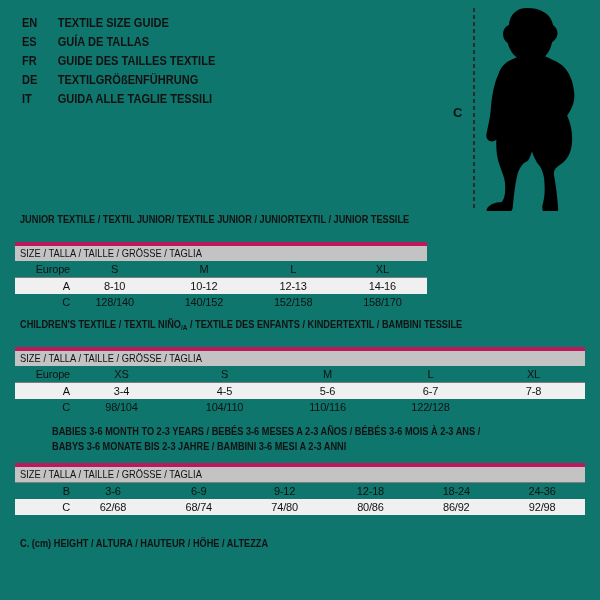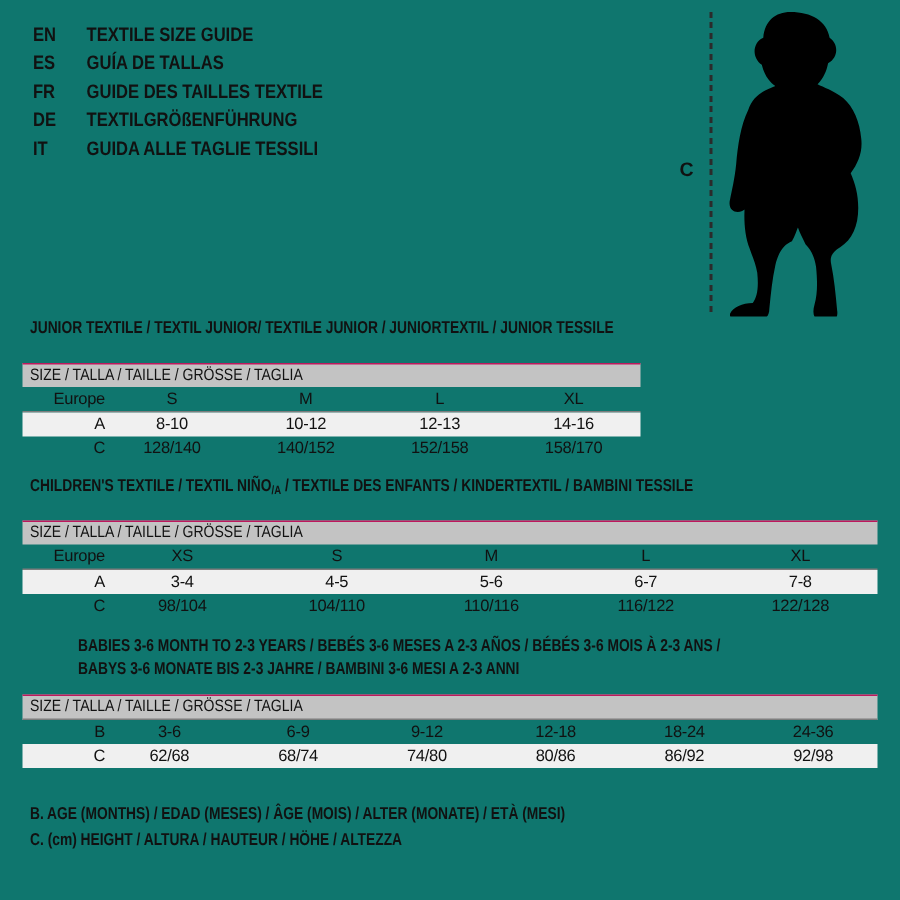--- a/index.html
+++ b/index.html
@@ -29,21 +29,21 @@
   .section{position:absolute;left:15px;}
   .s1{top:213px;width:412px;}
   .s2{top:318px;width:570px;}
   .s3{top:424px;width:570px;}
   .sec-title{font-weight:bold;font-size:11.5px;height:13px;line-height:13px;margin:0 0 16px 5px;white-space:nowrap;}
   .s3 .sec-title{height:auto;line-height:15px;margin-bottom:9px;}
   .s3 .title-line{height:15px;line-height:15px;padding-left:32px;}
   .sub{font-size:8px;vertical-align:-2px;}
 
   .tbl-head{background:#c3c3c3;height:15px;line-height:15px;font-size:11px;padding-left:5px;
-    border-top:1px solid #be185d;}
+    border-top:4px solid #be185d;}
   .head-border{border-bottom:1px solid #7d7d7d;}
   .row{display:grid;height:16px;line-height:16px;font-size:11px;letter-spacing:-0.2px;}
   .tbl4 .row{grid-template-columns:55px repeat(4,1fr);}
   .tbl5 .row{grid-template-columns:55px repeat(5,1fr);}
   .tbl6 .row{grid-template-columns:55px repeat(6,1fr);}
   .cell{text-align:center;}
   .lbl{text-align:right;padding-left:5px;}
   .row-border{border-bottom:1px solid #7d7d7d;}
   .row-stripe{background:#f0f0f0;}
 
@@ -165,21 +165,20 @@
         <span class="cell">4-5</span>
         <span class="cell">5-6</span>
         <span class="cell">6-7</span>
         <span class="cell">7-8</span>
       </div>
       <div class="row">
         <span class="cell lbl">C</span>
         <span class="cell">98/104</span>
         <span class="cell">104/110</span>
         <span class="cell">110/116</span>
-        <span class="cell">116/122</span>
         <span class="cell">122/128</span>
       </div>
     </div>
   </div>
 
   <div class="section s3">
     <div class="sec-title">
       <div class="title-line"><span class="cond">BABIES 3-6 MONTH TO 2-3 YEARS / BEBÉS 3-6 MESES A 2-3 AÑOS / BÉBÉS 3-6 MOIS À 2-3 ANS /</span></div>
       <div class="title-line"><span class="cond">BABYS 3-6 MONATE BIS 2-3 JAHRE / BAMBINI 3-6 MESI A 2-3 ANNI</span></div>
     </div>
@@ -200,17 +199,16 @@
         <span class="cell">68/74</span>
         <span class="cell">74/80</span>
         <span class="cell">80/86</span>
         <span class="cell">86/92</span>
         <span class="cell">92/98</span>
       </div>
     </div>
   </div>
 
   <div class="notes">
-    <div class="note"><span class="cond">B. AGE (MONTHS) / EDAD (MESES) / ÂGE (MOIS) / ALTER (MONATE) / ETÀ (MESI)</span></div>
     <div class="note"><span class="cond">C. (cm) HEIGHT / ALTURA / HAUTEUR / HÖHE / ALTEZZA</span></div>
   </div>
 
 </div>
 
 </body></html>

